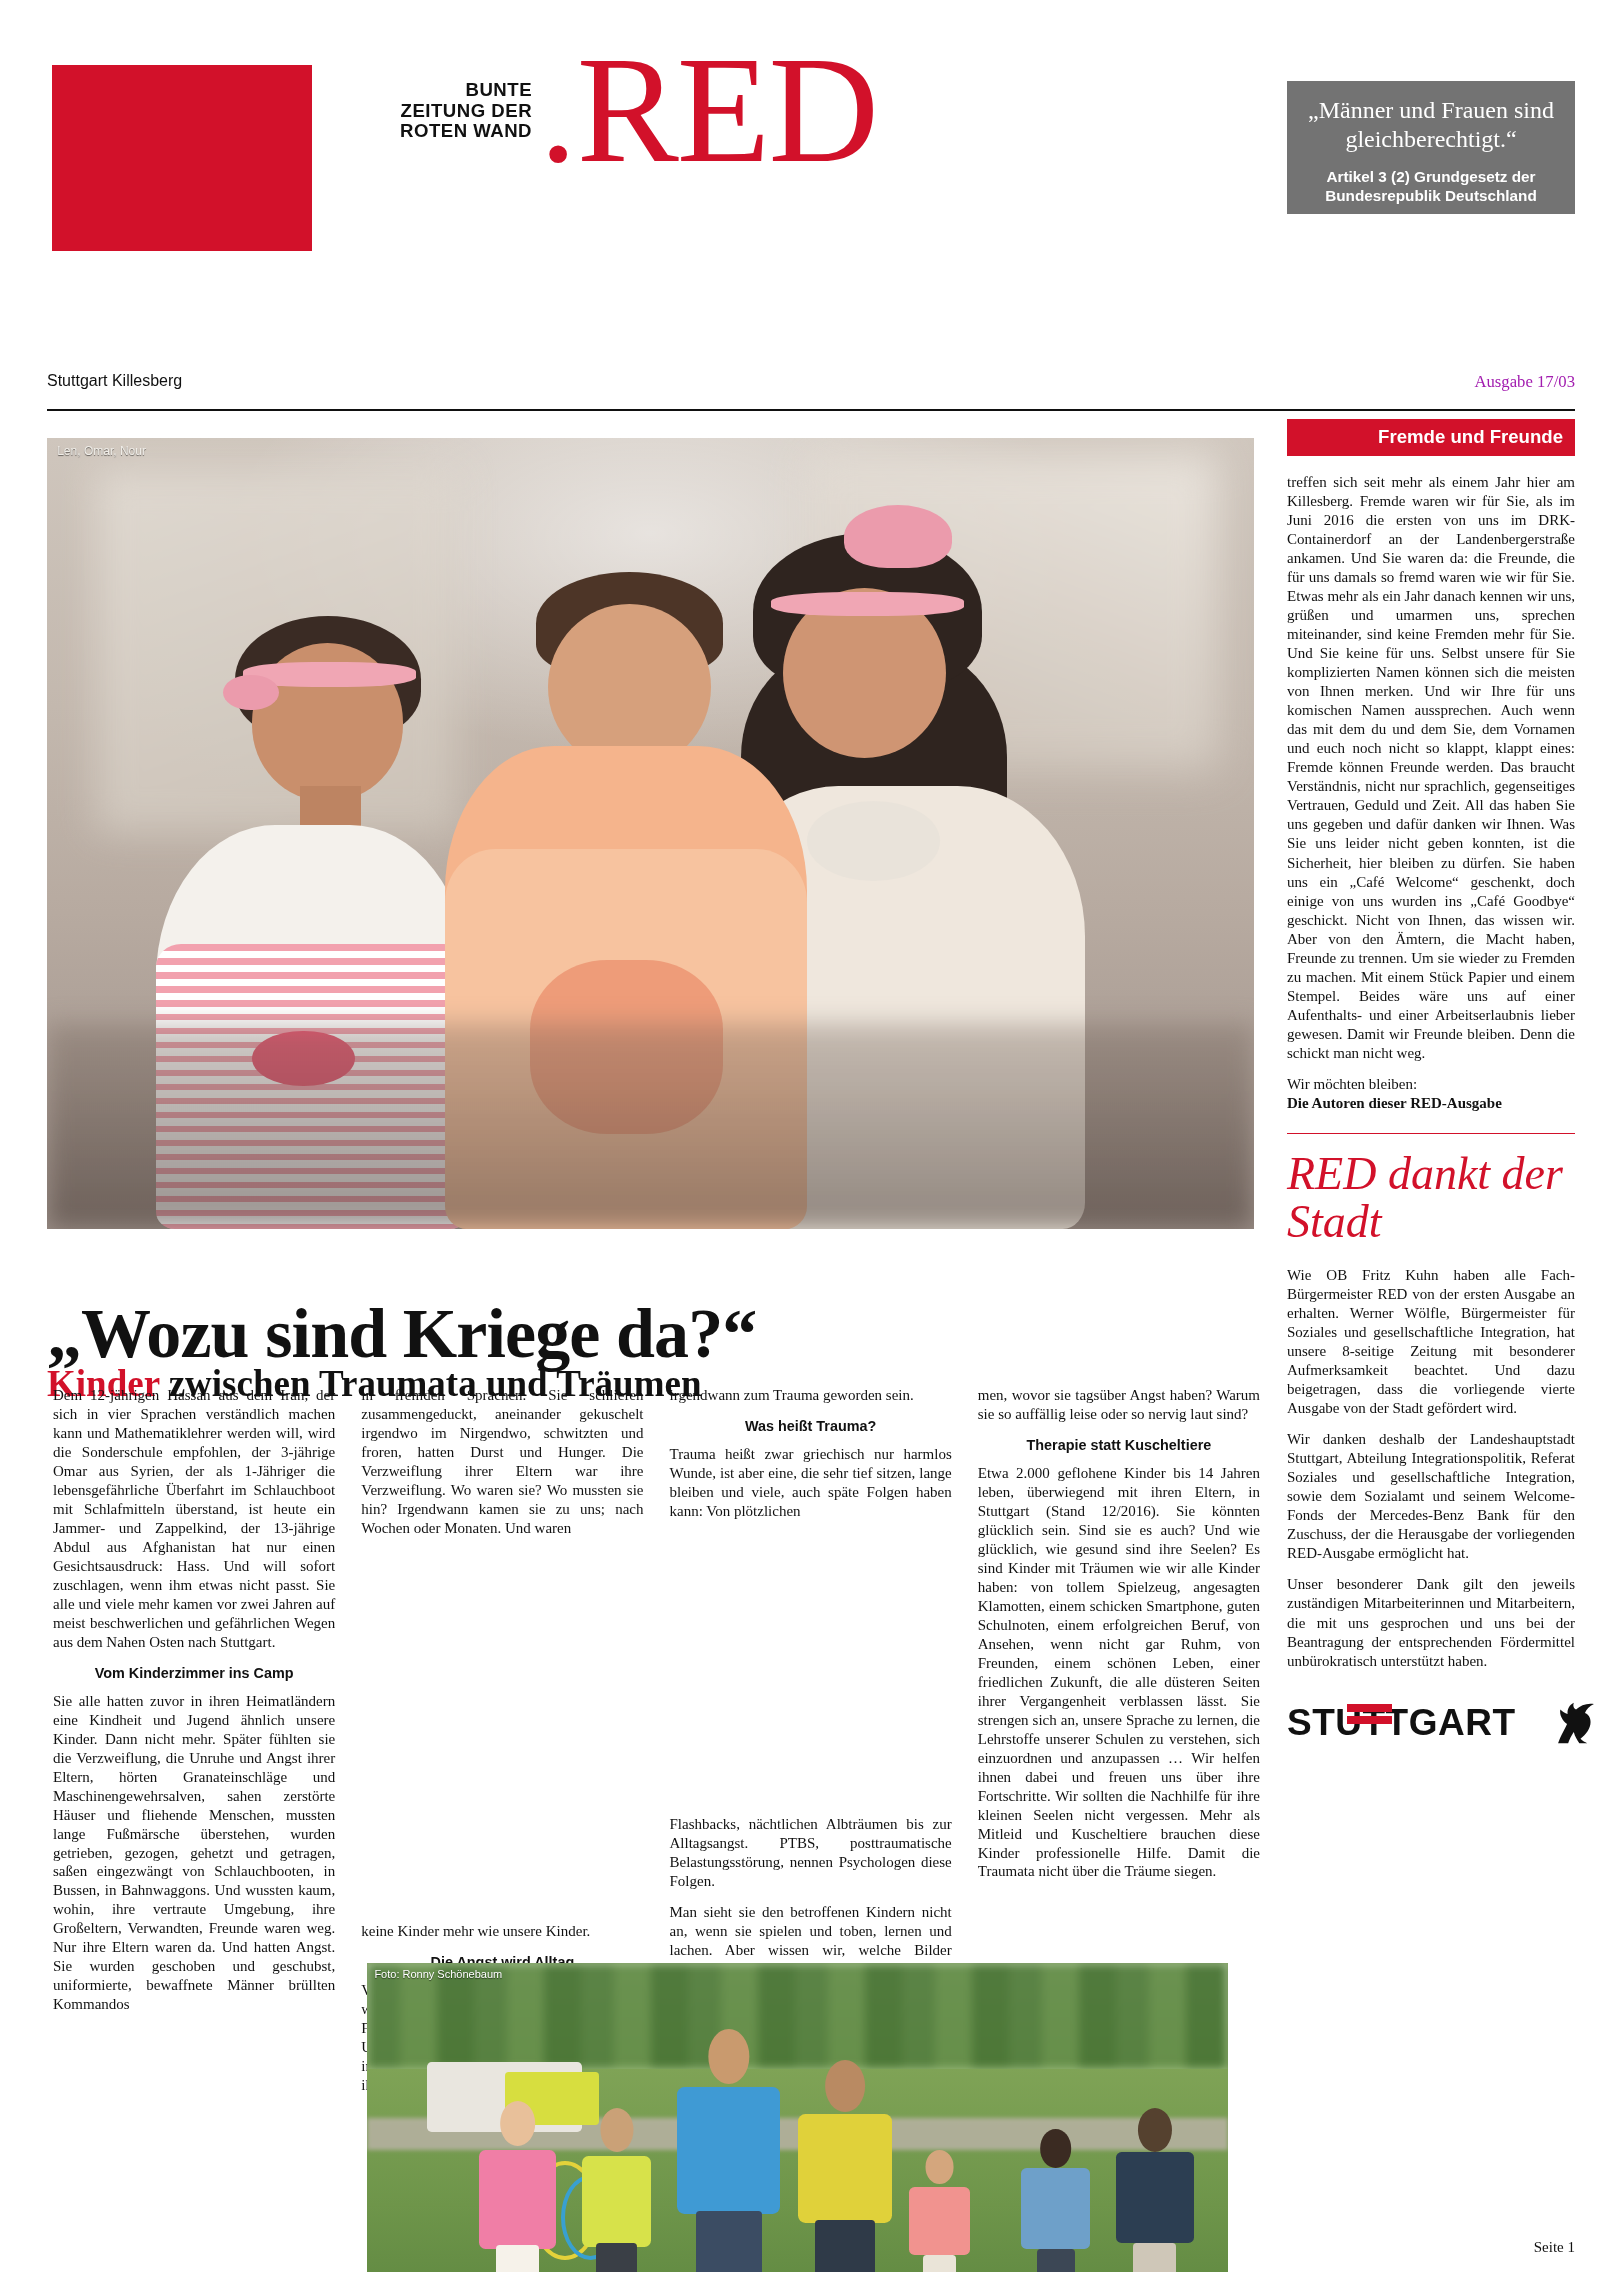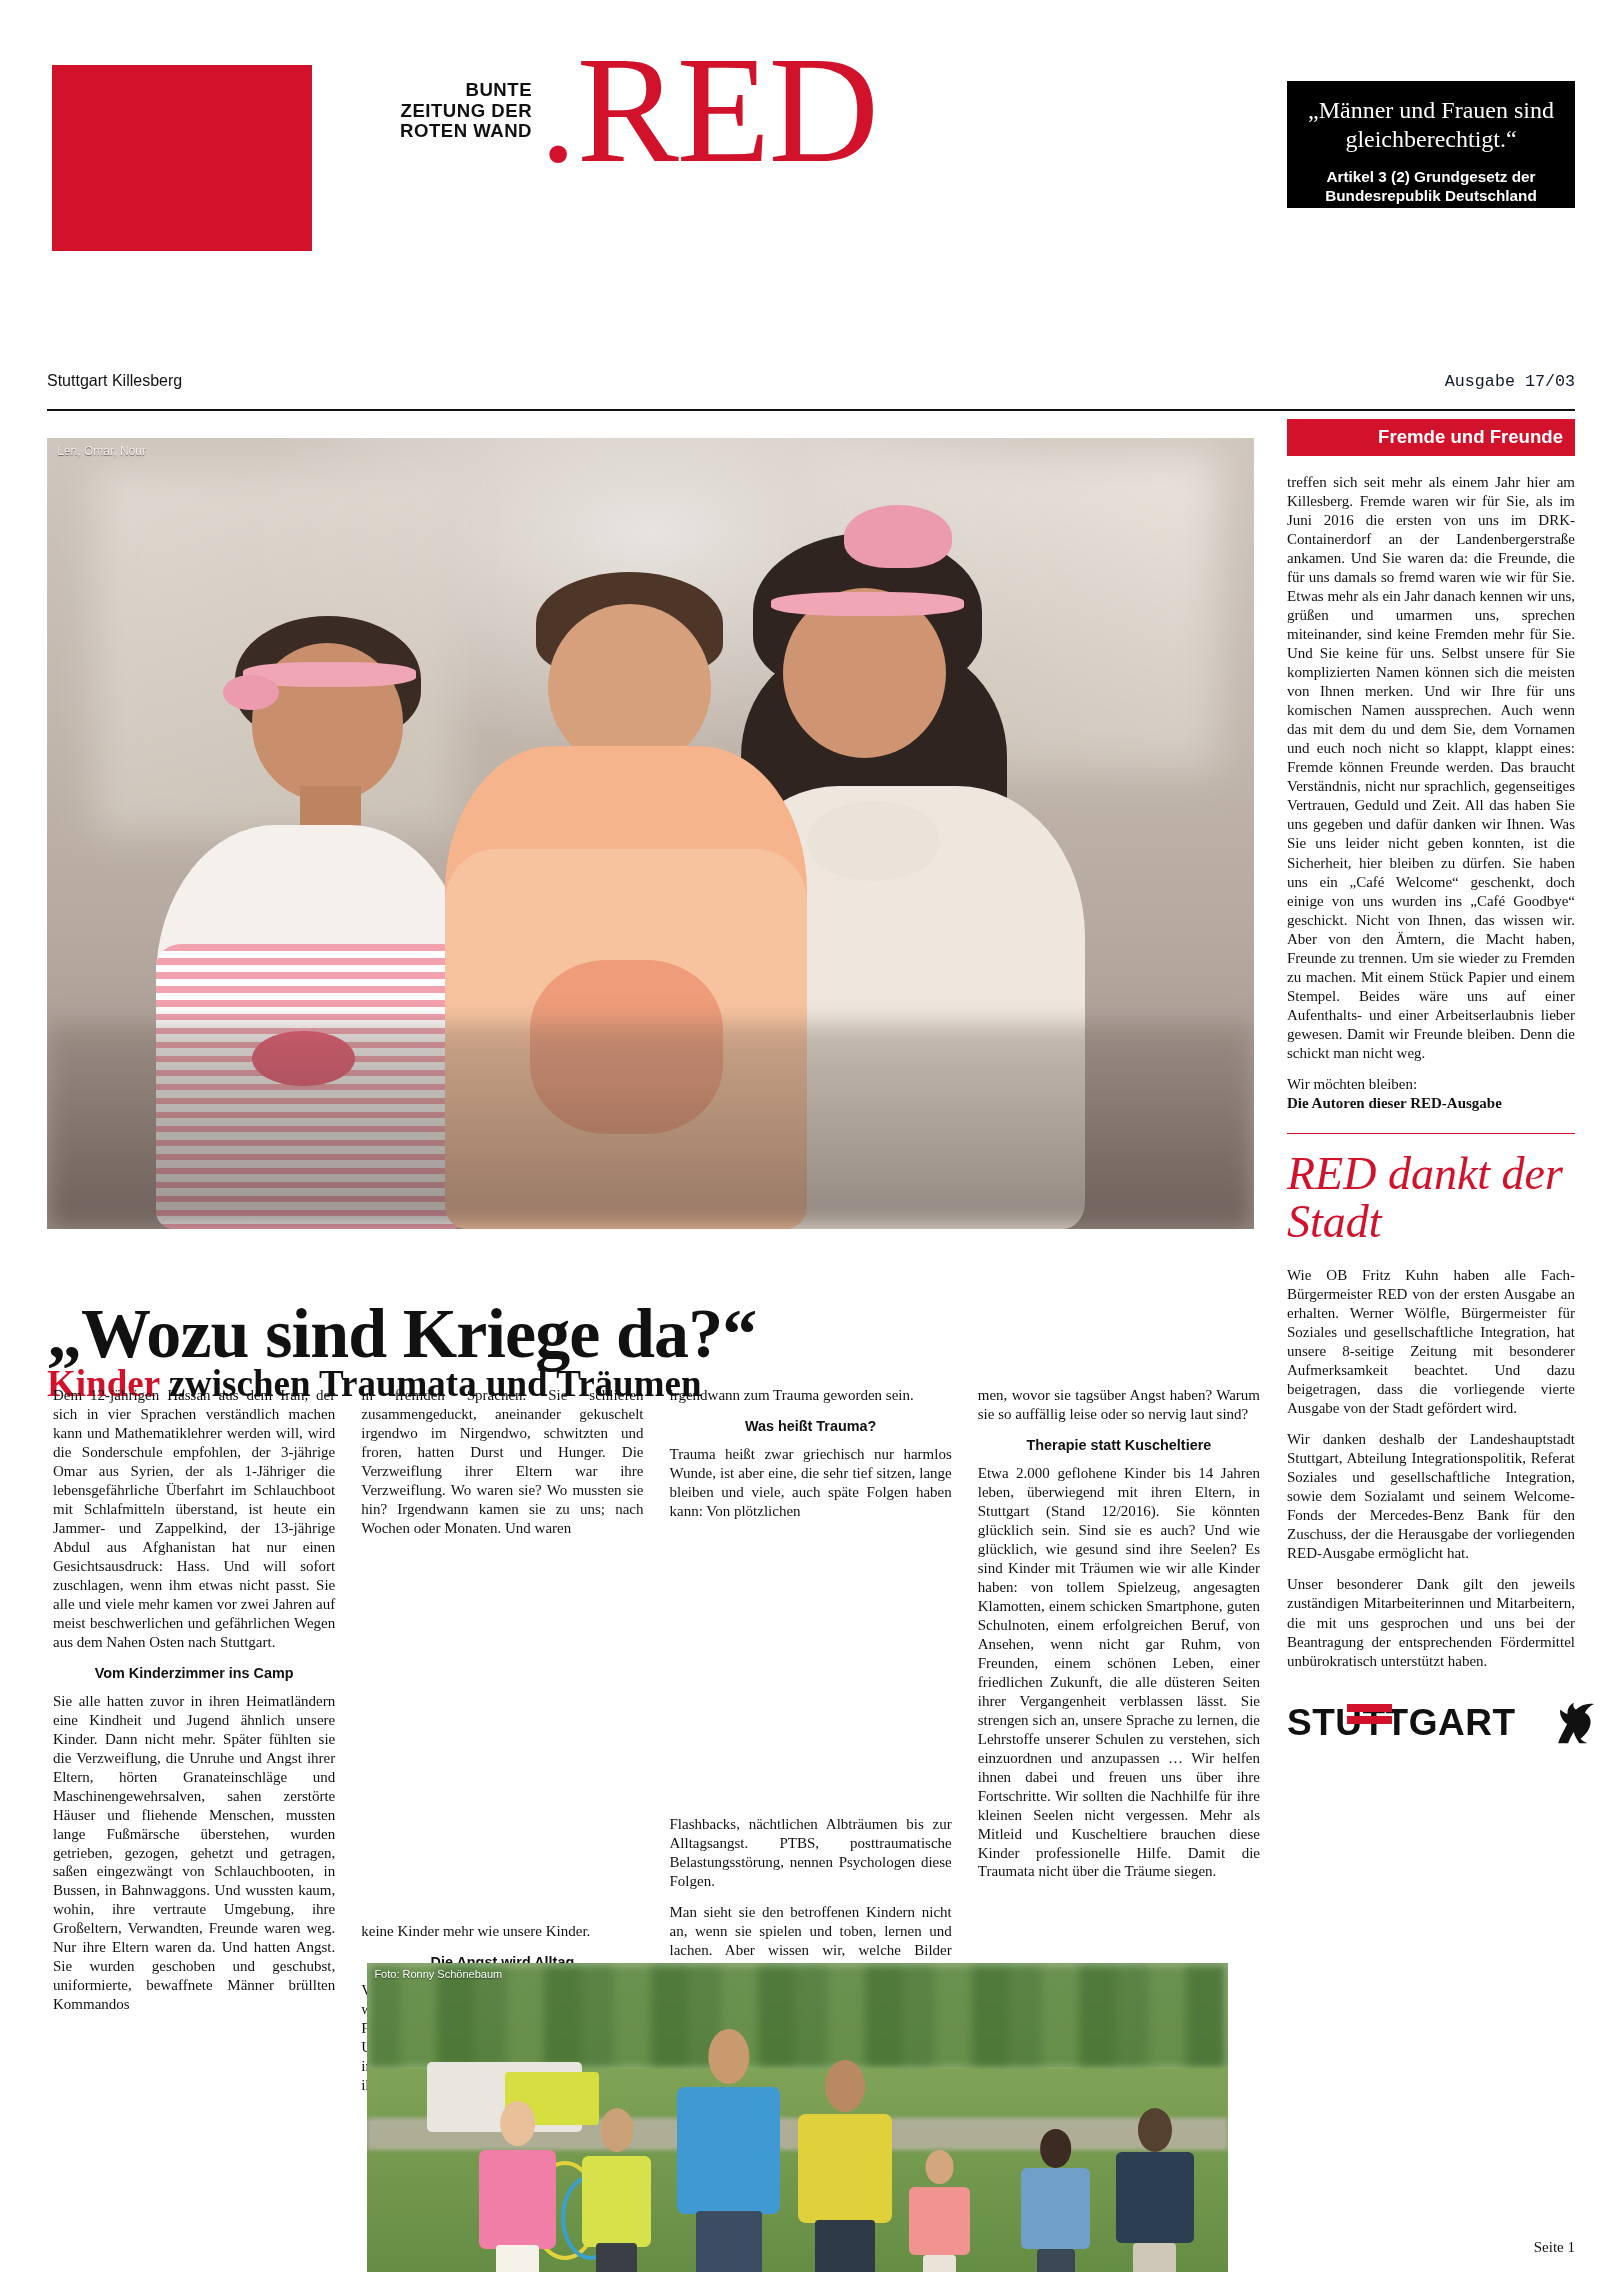--- a/index.html
+++ b/index.html
@@ -69,23 +69,23 @@
     font-family: "Liberation Serif", serif;
     font-size: 35px;
     letter-spacing: 0.9px;
     color: #111;
     white-space: nowrap;
   }
   .quote-box {
     position: absolute;
     right: 0; top: 81px;
     width: 288px;
-    background: #000000;
+    background: #737373;
     color: #fff;
-    padding: 15px 13px 2px 13px;
+    padding: 15px 13px 8px 13px;
     box-sizing: border-box;
     text-align: center;
   }
   .quote-box .q {
     font-family: "Liberation Serif", serif;
     font-size: 24px;
     line-height: 1.22;
   }
   .quote-box .src {
     font-family: "Liberation Sans", sans-serif;
@@ -97,23 +97,23 @@
   .mast-left-label {
     position: absolute;
     left: 0; top: 372px;
     font-family: "Liberation Sans", sans-serif;
     font-size: 16px;
     color: #111;
   }
   .mast-right-label {
     position: absolute;
     right: 0; top: 372px;
-    font-family: Liberation Mono, monospace;
+    font-family: Liberation Serif, serif;
     font-size: 16.7px;
-    color: #0f172a;
+    color: #a21caf;
   }
 
   .rule {
     position: absolute;
     left: 47px; right: 47px;
     height: 2.3px;
     background: #111;
   }
   #rule-top { top: 409px; }
 

